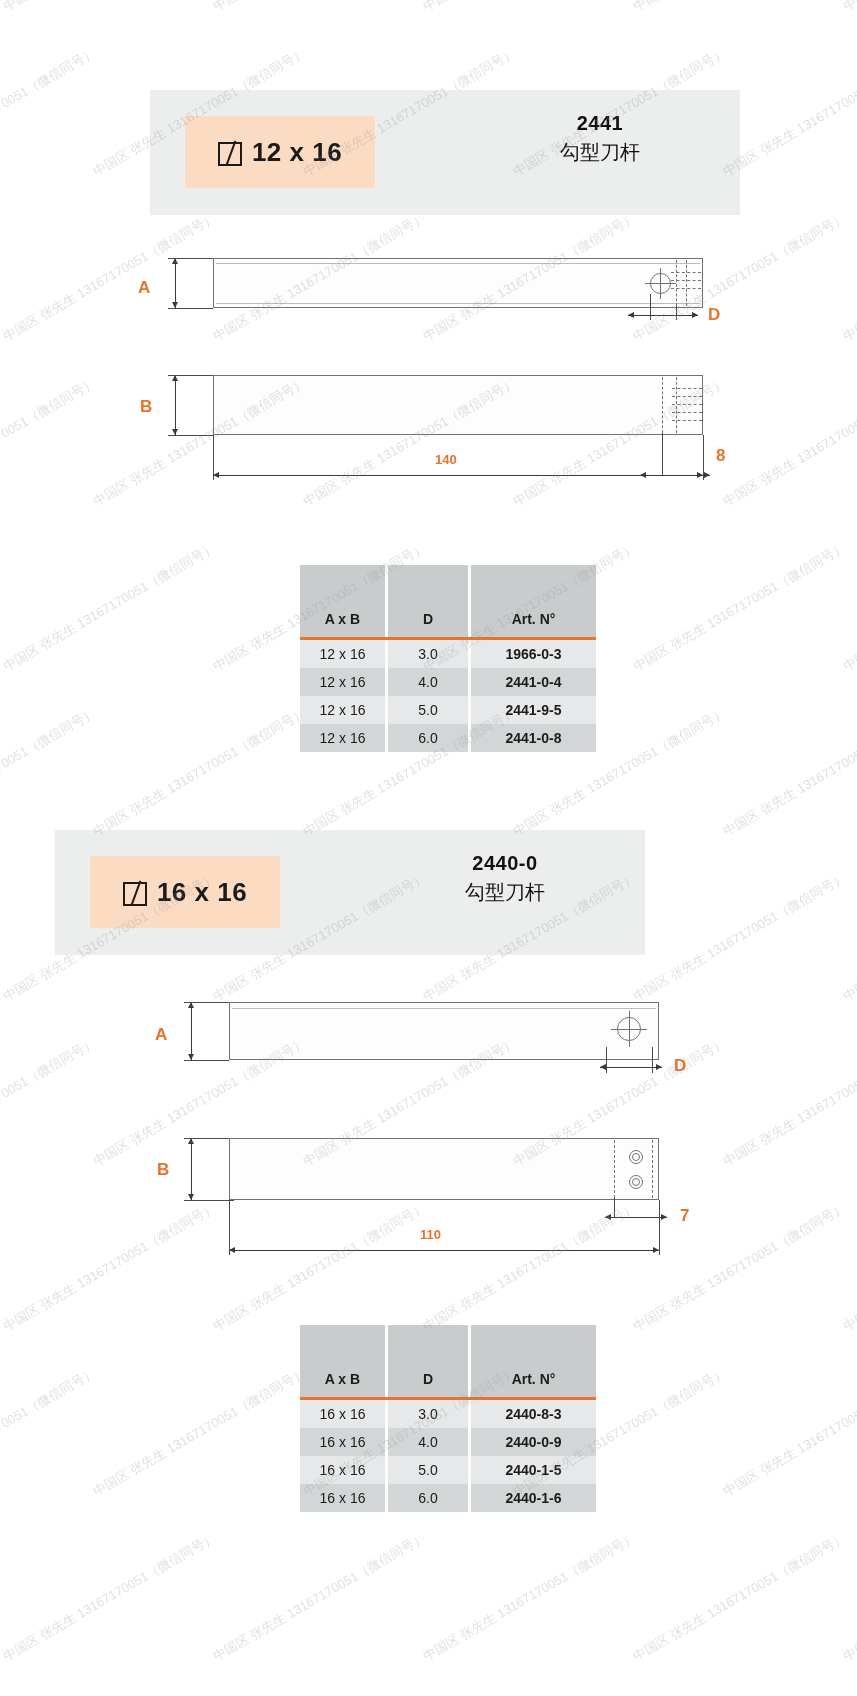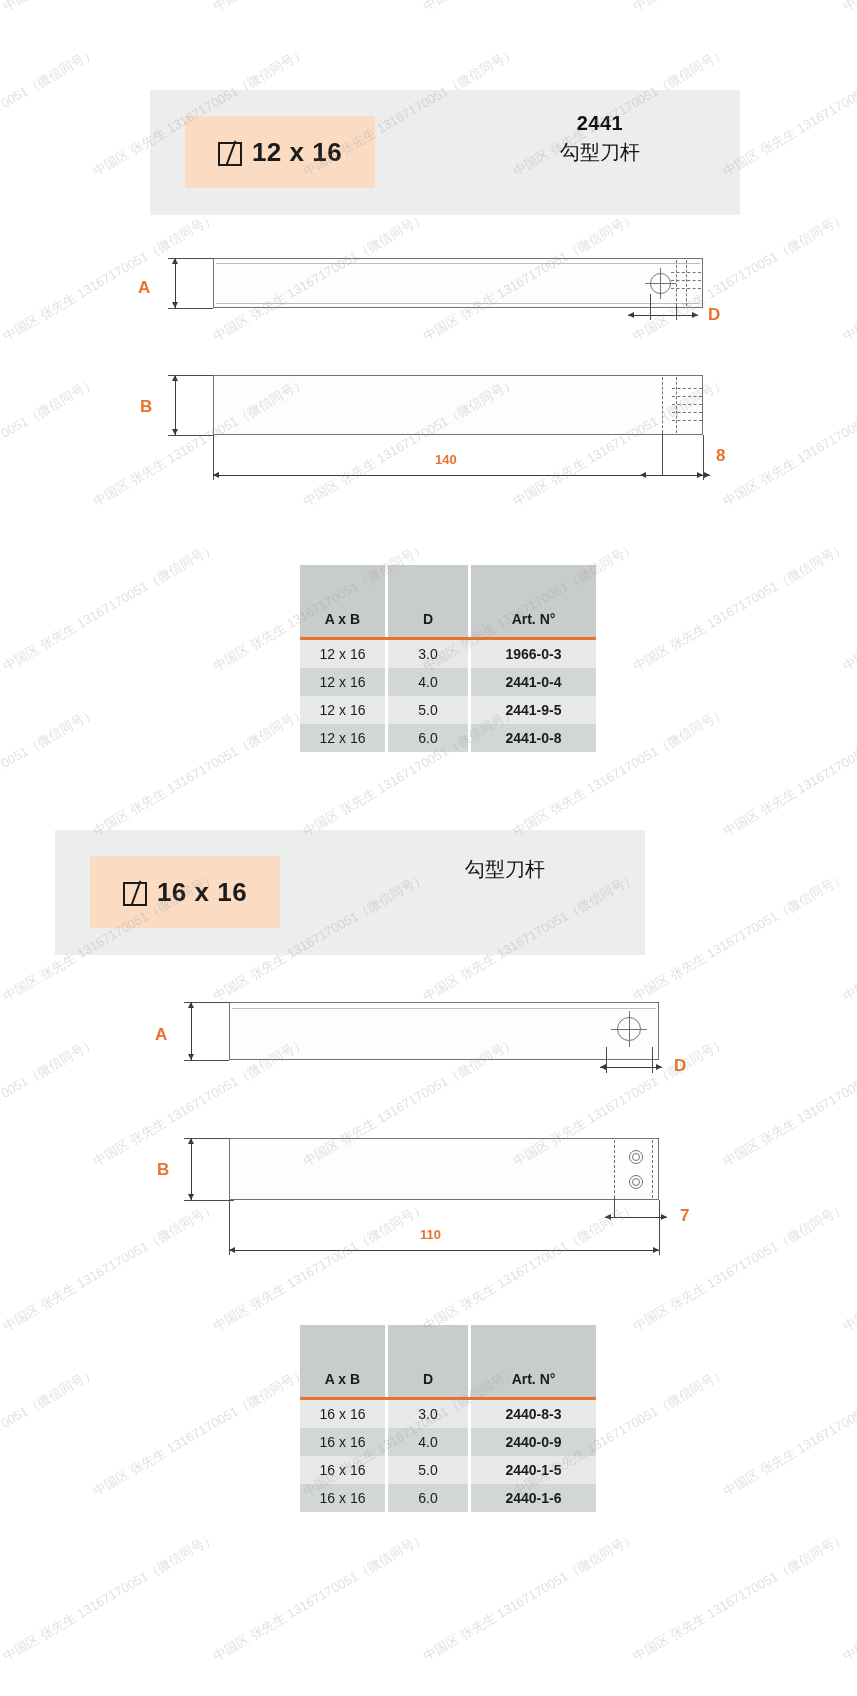--- a/index.html
+++ b/index.html
@@ -339,20 +339,21 @@
 
 <div class="product prod2">
 
   <div class="header-bar two">
     <div class="size-badge">
       <span class="badge-text">
         <span class="sq-icon"></span><span>16 x 16</span>
       </span>
     </div>
     <div class="art-block">
+      <div class="art-no">2440-0</div>
       <div class="art-cn">勾型刀杆</div>
     </div>
   </div>
 
   <div class="drawing">
     <div class="dim-label" style="left:155px; top:225px;">A</div>
     <div class="arrow-v" style="left:191px; top:202px; height:58px;"></div>
     <div class="ext-line ext-h" style="left:184px; top:202px; width:45px;"></div>
     <div class="ext-line ext-h" style="left:184px; top:260px; width:45px;"></div>
 

